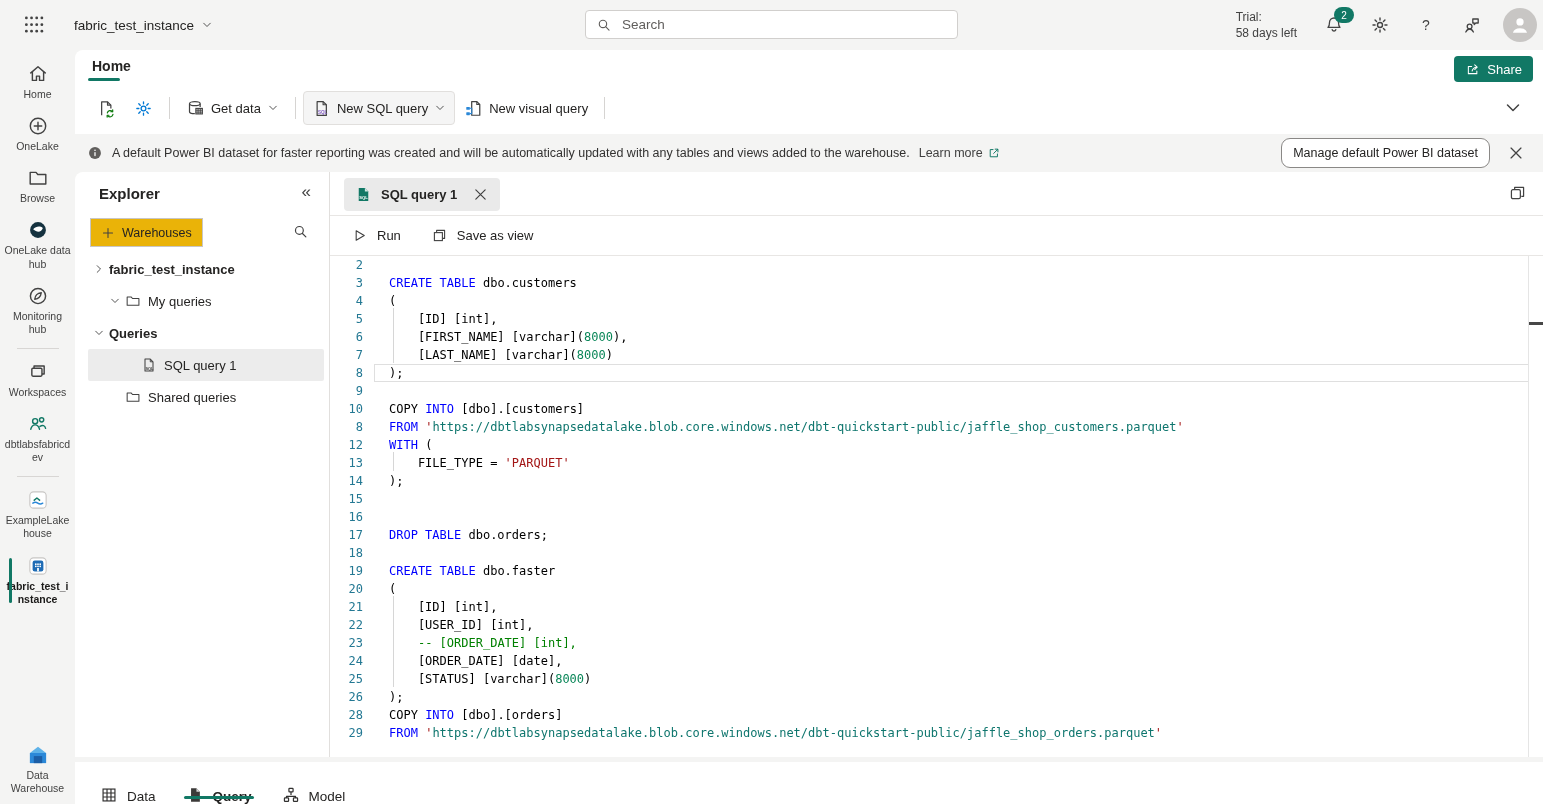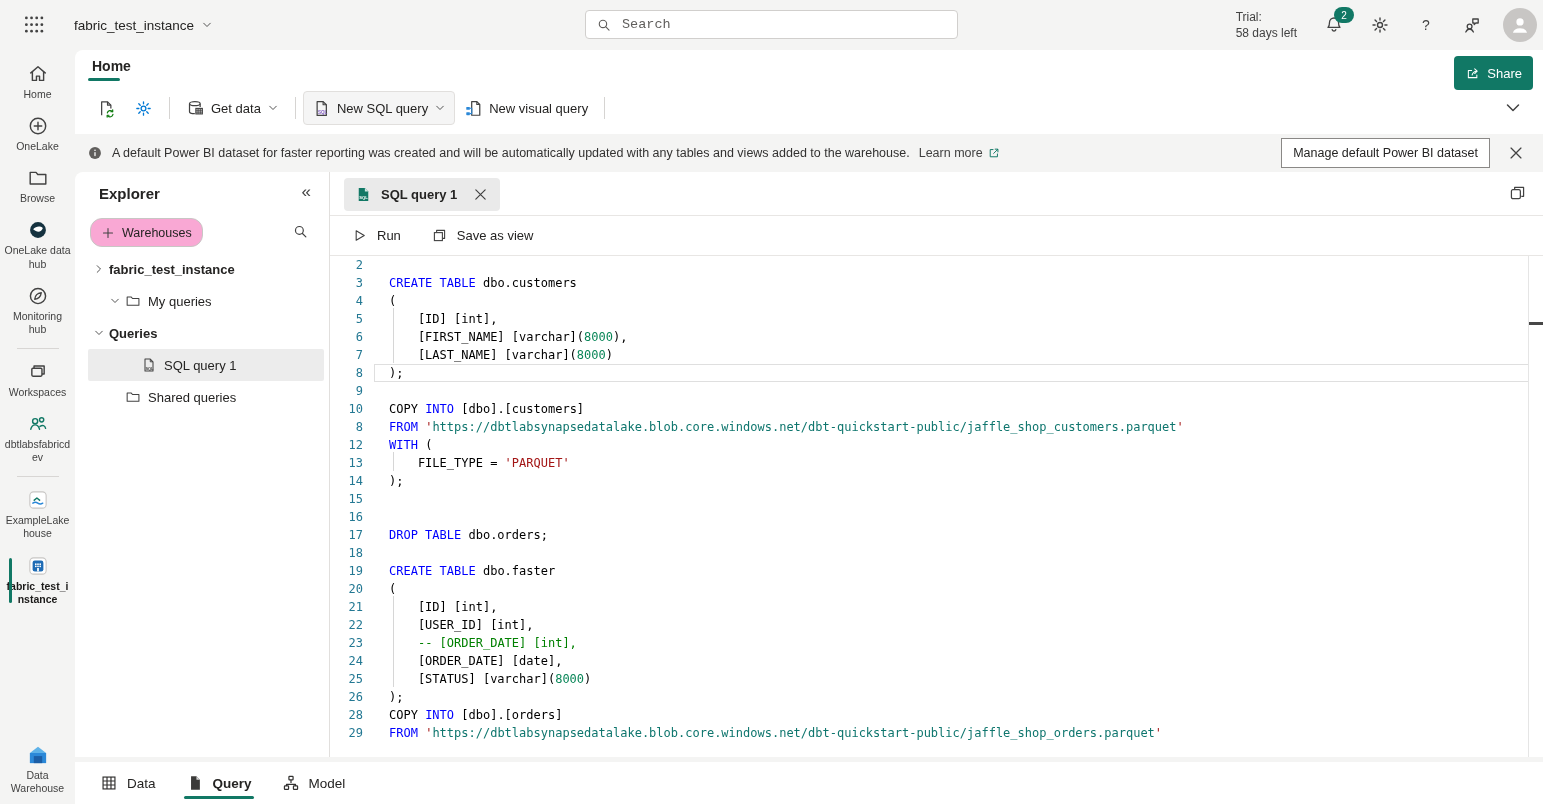--- a/index.html
+++ b/index.html
@@ -14,21 +14,21 @@
   .ic{display:inline-flex;align-items:center;justify-content:center;flex:none}
   .ic svg{width:100%;height:100%}
 
   
   .header{position:absolute;left:0;top:0;width:1543px;height:50px;}
   .waffle{position:absolute;left:22px;top:13px;width:24px;height:24px;color:#424242;cursor:pointer}
   .product{position:absolute;left:74px;top:0;height:50px;display:flex;align-items:center;gap:7px;font-size:13.5px;color:#252423;cursor:pointer}
   .product .chev{width:12px;height:12px;color:#424242}
   .searchbox{position:absolute;left:585px;top:10px;width:373px;height:29px;background:#fff;border:1px solid #d1cfcd;border-radius:4px;display:flex;align-items:center;gap:8px;padding:0 10px;box-sizing:border-box}
   .searchbox .ic{width:16px;height:16px;color:#605e5c}
-  .searchbox input{border:none;outline:none;flex:1;font-size:13.5px;font-family:Liberation Mono, monospace;color:#252423;background:transparent}
+  .searchbox input{border:none;outline:none;flex:1;font-size:13.5px;font-family:Liberation Sans, sans-serif;color:#252423;background:transparent}
   .searchbox input::placeholder{color:#605e5c}
   .topright{position:absolute;right:6px;top:0;height:50px;display:flex;align-items:center;gap:16px}
   .trial{font-size:12px;color:#424242;line-height:1.35;margin-right:6px;white-space:nowrap}
   .hbtn{width:30px;height:30px;display:flex;align-items:center;justify-content:center;color:#424242;position:relative;cursor:pointer}
   .hbtn .ic{width:20px;height:20px}
   .badge{position:absolute;top:-3px;right:-5px;min-width:16px;height:16px;border-radius:8px;background:#117865;color:#fff;font-size:10px;display:flex;align-items:center;justify-content:center;padding:0 2px}
   .avatar{width:34px;height:34px;border-radius:50%;background:#c8c6c4;display:flex;align-items:center;justify-content:center;overflow:hidden;cursor:pointer}
   .avatar .ic{width:22px;height:22px}
 
   
@@ -38,44 +38,44 @@
   .rail-lb{font-size:10.5px;color:#424242;text-align:center;line-height:1.25;max-width:66px;overflow-wrap:anywhere}
   .rail-item.selected .rail-lb{font-weight:700;color:#1b1a19}
   .rail-item.selected::before{content:'';position:absolute;left:7px;top:10px;bottom:10px;width:3px;border-radius:2px;background:#117865}
   .rail-div{width:42px;height:1px;background:#d8d6d4;margin:5px 0}
   .rail-bottom{margin-top:auto;margin-bottom:2px}
 
   
   .card1{position:absolute;left:75px;top:50px;width:1468px;height:84px;background:#fff;border-top-left-radius:8px}
   .home-tab{position:absolute;left:10px;top:5px;padding:3px 7px;font-size:14px;font-weight:700;color:#252423;cursor:pointer}
   .home-underline{position:absolute;left:13px;top:28px;width:32px;height:3px;border-radius:2px;background:#117865}
-  .share-btn{position:absolute;right:10px;top:6px;height:34px;background:#117865;color:#fff;border-radius:4px;display:flex;align-items:center;gap:6px;padding:0 11px;font-size:13px;cursor:pointer}
+  .share-btn{position:absolute;right:10px;top:6px;height:26px;background:#117865;color:#fff;border-radius:4px;display:flex;align-items:center;gap:6px;padding:0 11px;font-size:13px;cursor:pointer}
   .share-btn .ic{width:16px;height:16px;color:#fff}
   .toolbar{position:absolute;left:13px;top:38px;height:40px;display:flex;align-items:center}
   .tb-btn{height:32px;display:flex;align-items:center;gap:6px;padding:0 8px;font-size:13px;color:#252423;border-radius:4px;border:1px solid transparent;cursor:pointer;white-space:nowrap}
   .tb-btn.checked{background:#f5f5f5;border-color:#e1dfdd}
   .tb-btn .ic{width:19px;height:19px;color:#424242}
   .tb-btn .chev{width:12px;height:12px;color:#424242}
   .tb-div{width:1px;height:22px;background:#d6d4d2;margin:0 7px}
   .ribbon-collapse{position:absolute;right:20px;top:48px;width:20px;height:20px;color:#424242;cursor:pointer}
 
   
   .banner{position:absolute;left:75px;top:134px;width:1468px;height:38px;display:flex;align-items:center;padding:0 12px;box-sizing:border-box;gap:9px;font-size:12.5px;color:#323130}
   .banner .info{width:16px;height:16px}
   .learn-more{color:#404040;display:flex;align-items:center;gap:4px;cursor:pointer;white-space:nowrap}
   .learn-more .ic{width:14px;height:14px;color:#117865}
-  .manage-btn{margin-left:auto;height:28px;border:1px solid #8a8886;border-radius:0;background:#fff;display:flex;align-items:center;padding:0 11px;font-size:12.5px;color:#252423;cursor:pointer;white-space:nowrap}
+  .manage-btn{margin-left:auto;height:28px;border:1px solid #8a8886;border-radius:9px;background:#fff;display:flex;align-items:center;padding:0 11px;font-size:12.5px;color:#252423;cursor:pointer;white-space:nowrap}
   .banner-close{width:18px;height:18px;color:#424242;margin:0 6px 0 8px;cursor:pointer}
 
   
   .content{position:absolute;left:75px;top:172px;width:1468px;height:585px;background:#fff;border-top-left-radius:8px;display:flex;overflow:hidden}
   .explorer{width:255px;flex:none;border-right:1px solid #e1dfdd;position:relative;box-sizing:border-box}
   .exp-title{position:absolute;left:24px;top:13px;font-size:15px;font-weight:700;color:#252423}
   .exp-collapse{position:absolute;right:18px;top:11px;font-size:17px;color:#424242;cursor:pointer;line-height:1}
-  .warehouses-btn{position:absolute;left:15px;top:46px;height:27px;border:1px solid #c8c6c4;border-radius:12px;background:#f9a8d4;display:flex;align-items:center;gap:7px;padding:0 10px;font-size:12.5px;color:#252423;cursor:pointer}
+  .warehouses-btn{position:absolute;left:15px;top:46px;height:27px;border:1px solid #c8c6c4;border-radius:0;background:#eab308;display:flex;align-items:center;gap:7px;padding:0 10px;font-size:12.5px;color:#252423;cursor:pointer}
   .warehouses-btn .ic{width:14px;height:14px;color:#424242}
   .exp-search{position:absolute;right:20px;top:51px;width:17px;height:17px;color:#424242;cursor:pointer}
   .tree{position:absolute;left:0;right:0;top:81px}
   .tree-row{height:32px;display:flex;align-items:center;font-size:13px;color:#252423;position:relative;cursor:pointer;box-sizing:border-box}
   .tree-row.selected::before{content:'';position:absolute;left:13px;right:5px;top:0;bottom:0;background:#ececec;border-radius:2px}
   .tree-row>*{position:relative}
   .tree-chev{width:12px;height:12px;color:#424242;margin-right:4px}
   .tree-spacer{width:16px;flex:none}
   .tree-ic{width:16px;height:16px;color:#424242;margin-right:7px}
   .tree-lb{white-space:nowrap}
@@ -102,21 +102,21 @@
   .tk-s{color:#a31515}
   .tk-u{color:#0f766e;}
   .tk-n{color:#098658}
   .tk-c{color:#008000}
   .tk-t{color:#000}
   .scroll-sep{position:absolute;right:14px;top:84px;bottom:0;width:1px;background:#e5e5e5}
   .scroll-marker{position:absolute;right:0;top:150px;width:14px;height:3px;background:#474747;cursor:pointer}
 
   
   .bottombar{position:absolute;left:75px;top:762px;width:1468px;height:42px;background:#fff;display:flex;align-items:center;padding-left:25px;gap:30px;box-sizing:border-box}
-  .btab{display:flex;align-items:center;gap:9px;font-size:13.5px;color:#252423;height:100%;position:relative;cursor:pointer}
+  .btab{display:flex;align-items:flex-end;gap:9px;font-size:13.5px;color:#252423;height:100%;position:relative;cursor:pointer}
   .btab-ic{width:18px;height:18px;color:#323130}
   .btab.selected{font-weight:700}
   .btab.selected::after{content:'';position:absolute;left:-2px;right:-2px;bottom:5px;height:3px;border-radius:2px;background:#117865}
 </style>
 </head>
 <body>
 
 <div class="header">
   <span class="waffle ic">
       <svg viewBox="0 0 20 20" fill="none">

